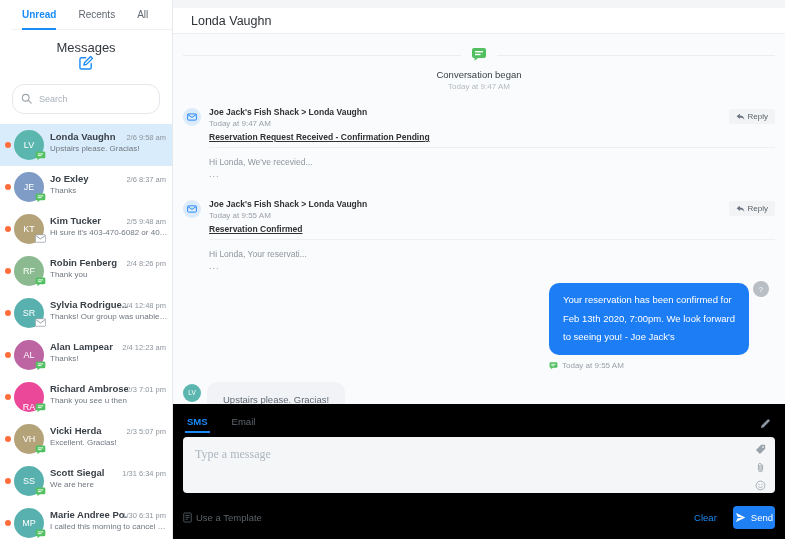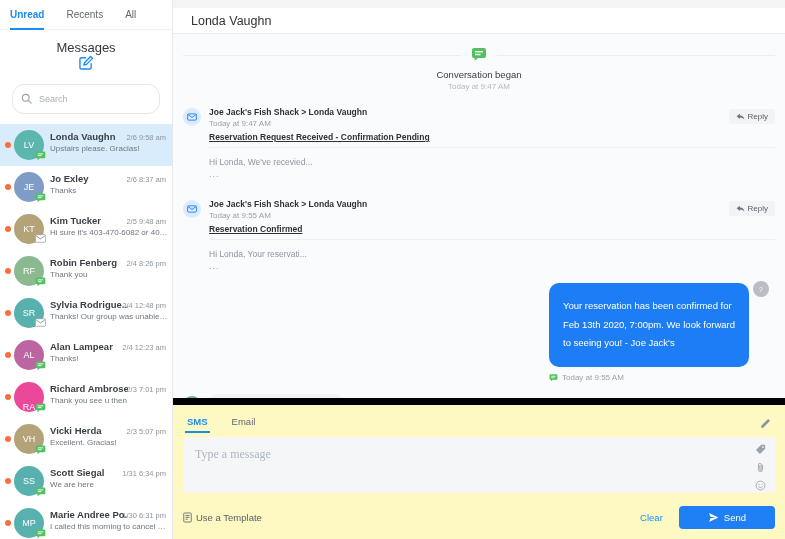--- a/index.html
+++ b/index.html
@@ -3,21 +3,21 @@
 <meta charset="utf-8">
 <style>
   html,body{margin:0;padding:0;}
   body{width:785px;height:539px;overflow:hidden;font-family:"Liberation Sans",sans-serif;background:#fff;
        -webkit-font-smoothing:antialiased;color:#303133;}
   .app{position:relative;width:785px;height:539px;display:flex;}
 
   
   .sidebar{width:172px;min-width:172px;height:100%;border-right:1px solid #e6e8eb;background:#fff;
            display:flex;flex-direction:column;}
-  .sb-tabs{display:flex;align-items:center;height:29px;border-bottom:1px solid #eef0f3;padding:0 10px;gap:22px;}
+  .sb-tabs{display:flex;align-items:center;height:29px;border-bottom:1px solid #eef0f3;padding:0 10px;gap:22px;margin-left:12px;}
   .sb-tab{font-size:10px;color:#5f6770;cursor:pointer;height:100%;display:flex;align-items:center;position:relative;}
   .sb-tab.active{color:#1a8cf8;font-weight:bold;}
   .sb-tab.active::after{content:"";position:absolute;left:0;right:0;bottom:-1px;height:2px;background:#1a8cf8;}
   .sb-head{display:flex;align-items:center;justify-content:space-between;padding:10px 12px 6px 12px;flex-direction:column;}
   .sb-title{font-size:13px;font-weight:500;color:#33383e;}
   .compose-btn{color:#1a8cf8;cursor:pointer;display:flex;}
   .sb-search{margin:4px 12px 10px 12px;position:relative;}
   .sb-search input{width:100%;box-sizing:border-box;height:30px;border:1px solid #e4e7ec;border-radius:12px;
        padding:0 8px 0 26px;font-size:9px;color:#5f6770;outline:none;background:#fff;font-family:"Liberation Sans",sans-serif;}
   .sb-search input::placeholder{color:#a8b0b9;}
@@ -57,51 +57,51 @@
   .em-time{font-size:8px;color:#98a0a8;margin-top:2px;}
   .em-subj{font-size:8.5px;font-weight:bold;color:#303133;margin-top:4px;text-decoration:underline;}
   .em-div{border-top:1px solid #edeff2;margin-top:5px;}
   .em-prev{font-size:8.5px;color:#8d959d;margin-top:9px;}
   .em-more{font-size:9px;color:#98a0a8;letter-spacing:1px;line-height:6px;margin-top:4px;cursor:pointer;}
   .reply-btn{position:absolute;right:0;top:2px;background:#f1f3f5;border-radius:3px;padding:3px 7px;
        font-size:8px;color:#5a6268;cursor:pointer;display:flex;align-items:center;gap:3px;}
 
   .out-row{display:flex;justify-content:flex-end;margin:14px 36px 0 0;position:relative;}
   .out-col{display:flex;flex-direction:column;align-items:flex-start;max-width:200px;}
-  .bubble-out{background:#1d7df5;color:#fff;font-size:9.5px;line-height:1.95;padding:14px 14px;
+  .bubble-out{background:#1d7df5;color:#fff;font-size:9.5px;line-height:1.95;padding:8px 14px;
        border-radius:10px;}
   .status-circle{position:absolute;right:-20px;top:-2px;width:16px;height:16px;border-radius:50%;background:#b9bec4;
        color:#fff;font-size:7px;display:flex;align-items:center;justify-content:center;cursor:pointer;}
   .meta{display:flex;align-items:center;gap:4px;font-size:8px;color:#9aa1a8;margin-top:6px;}
   .meta .g{color:#52c060;display:flex;}
 
   .in-row{display:flex;align-items:flex-start;margin:12px 0 0 10px;}
   .in-avatar{width:18px;height:18px;border-radius:50%;background:#5bb6af;color:#fff;font-size:6.5px;
        display:flex;align-items:center;justify-content:center;margin-top:2px;}
   .bubble-in{background:#f1f3f6;color:#5f6770;font-size:9.5px;padding:12px 16px;border-radius:10px;margin-left:6px;}
 
   
-  .composer{height:134px;background:#fef9c3;border-top:7px solid #000000;position:relative;}
+  .composer{height:134px;background:#000000;border-top:1px solid #000000;position:relative;}
   .cp-tabs{display:flex;align-items:center;gap:24px;padding:0 14px;height:32px;position:relative;}
   .cp-tab{font-size:9.5px;color:#5f6770;cursor:pointer;height:100%;display:flex;align-items:center;position:relative;}
   .cp-tab.active{color:#1a8cf8;font-weight:bold;}
   .cp-tab.active::after{content:"";position:absolute;left:-2px;right:-2px;bottom:4px;height:2px;background:#1a8cf8;}
   .cp-pencil{position:absolute;right:14px;top:10px;color:#8a94a0;cursor:pointer;}
   .cp-boxwrap{position:relative;margin:0 10px;}
   .cp-box{width:100%;box-sizing:border-box;height:56px;background:#f4f6f8;border:none;border-radius:4px;
        resize:none;outline:none;padding:10px 30px 10px 12px;font-size:12px;color:#5f6770;
        font-family:Liberation Serif, serif;}
   .cp-box::placeholder{color:#aeb6bf;}
   .cp-icons{position:absolute;right:9px;top:7px;display:flex;flex-direction:column;gap:7px;color:#9aa3ab;}
   .cp-icons span{cursor:pointer;display:flex;}
   .cp-foot{position:absolute;left:10px;right:10px;bottom:10px;display:flex;align-items:center;}
   .tpl-btn{display:flex;align-items:center;gap:4px;font-size:9.5px;color:#5a6268;cursor:pointer;}
   .cp-spacer{flex:1;}
   .clear-btn{font-size:9.5px;color:#1a8cf8;cursor:pointer;margin-right:16px;}
-  .send-btn{background:#1f7ff5;color:#fff;border:none;border-radius:4px;padding:6px 29px;font-size:9.5px;
+  .send-btn{background:#1f7ff5;color:#fff;border:none;border-radius:4px;padding:6px 2px;font-size:9.5px;
        display:flex;align-items:center;gap:5px;cursor:pointer;font-family:"Liberation Sans",sans-serif;}
 </style>
 </head>
 <body>
 
 <div class="app">
 
   <div class="sidebar">
     <div class="sb-tabs">
       <div class="sb-tab active">Unread</div>

